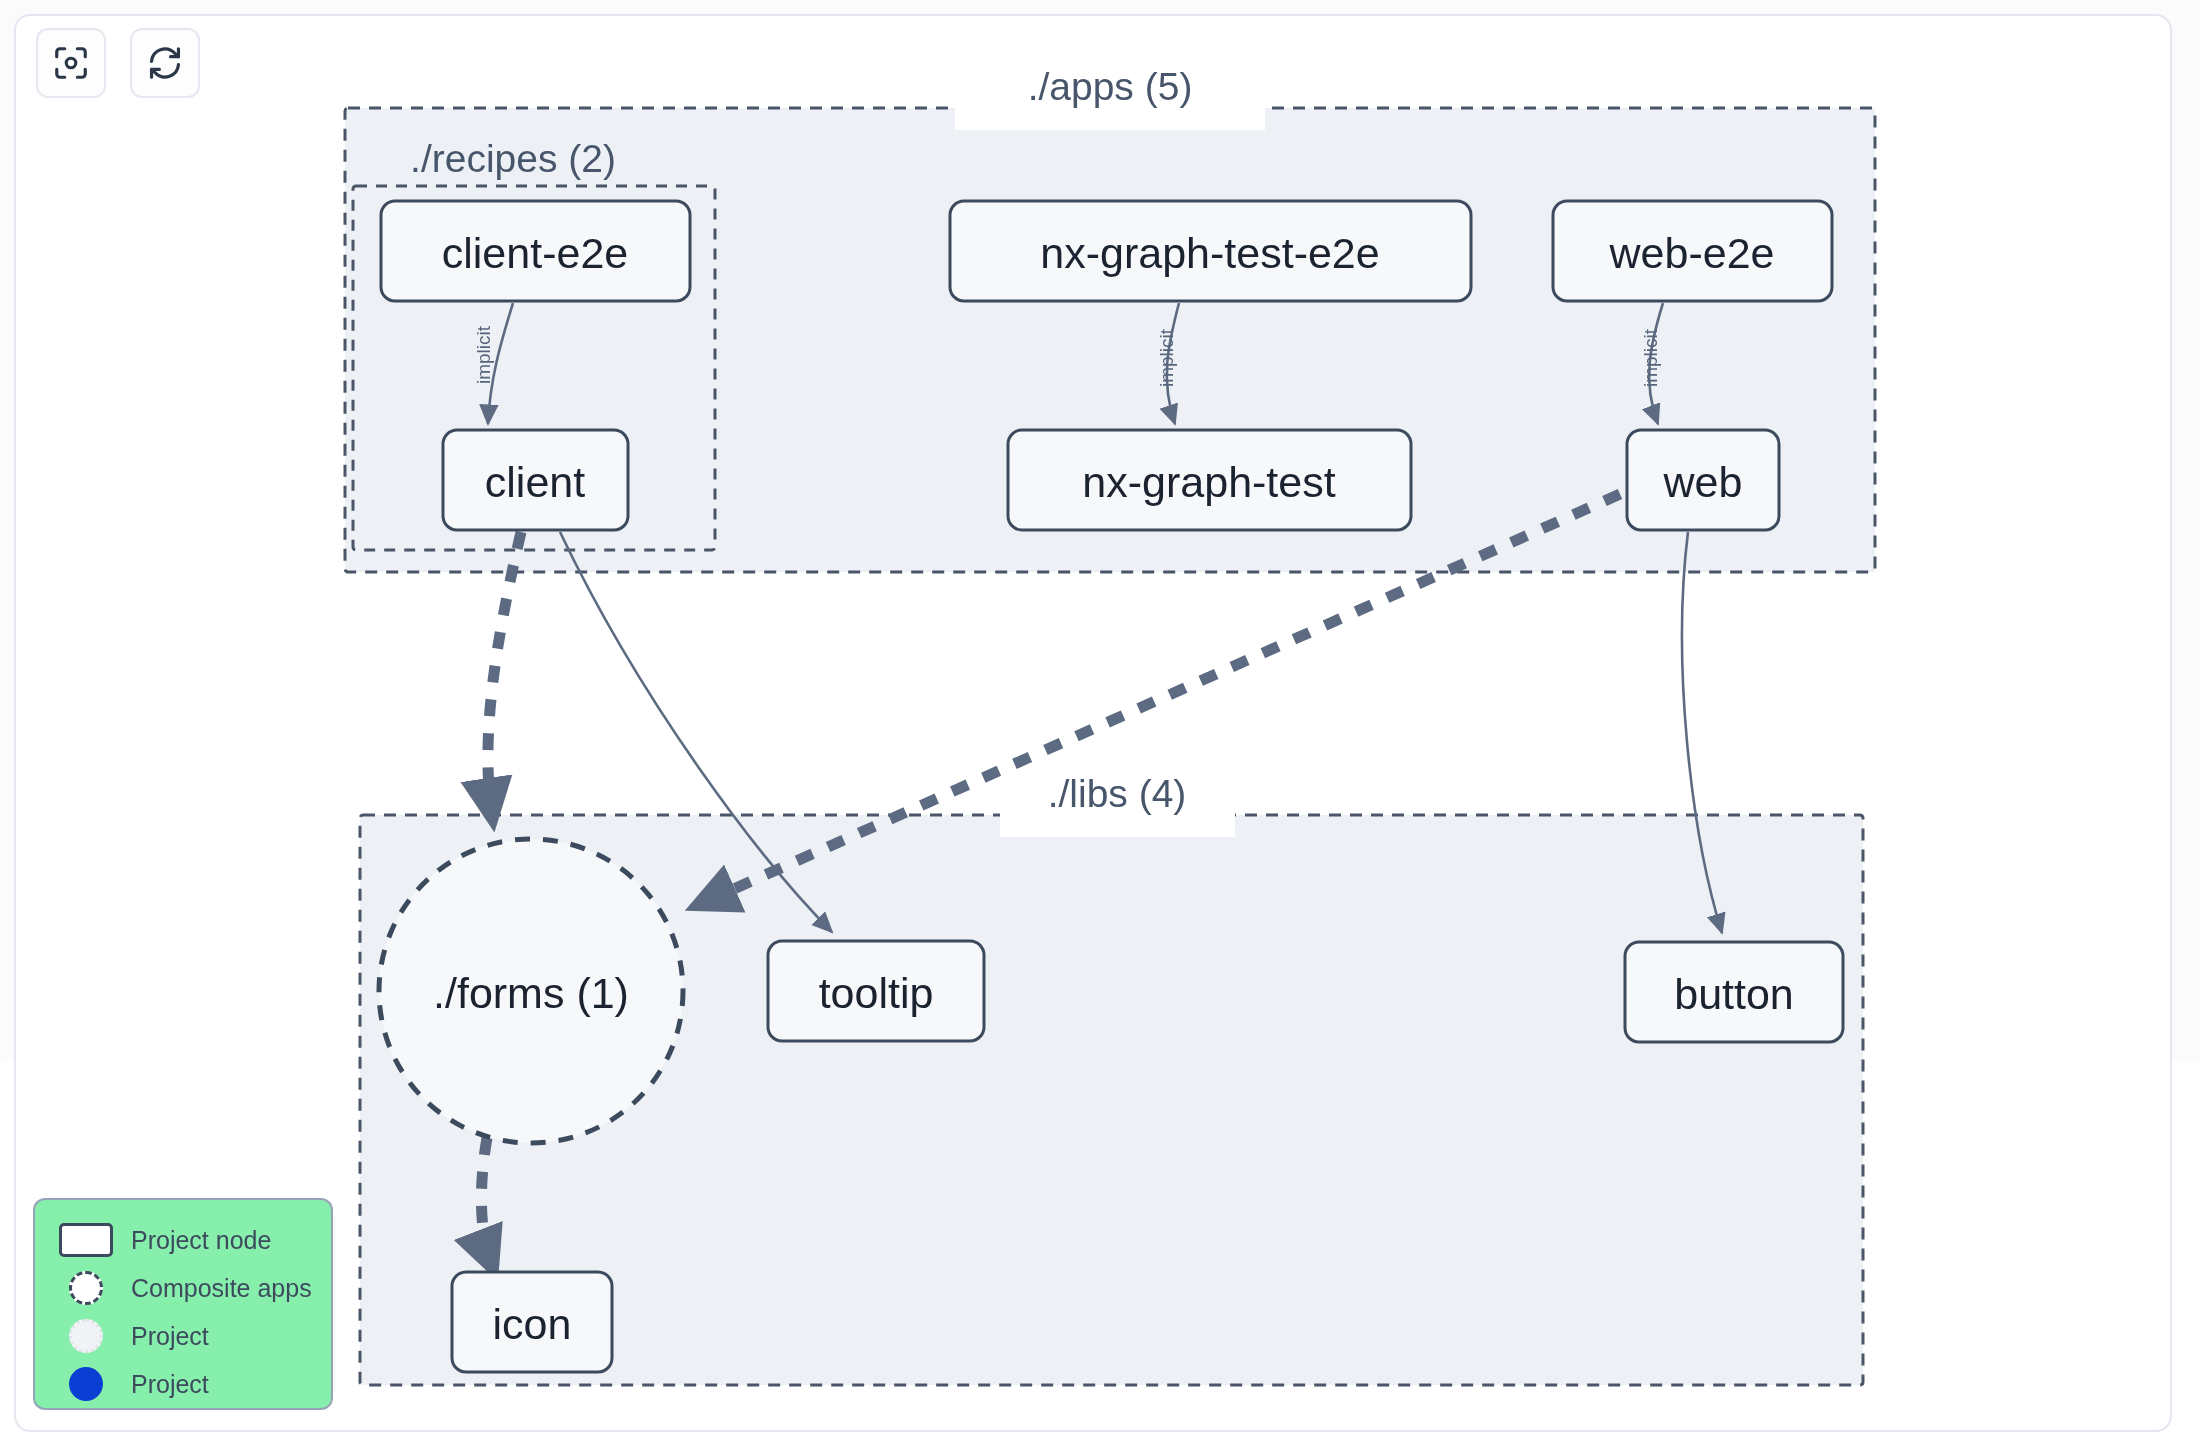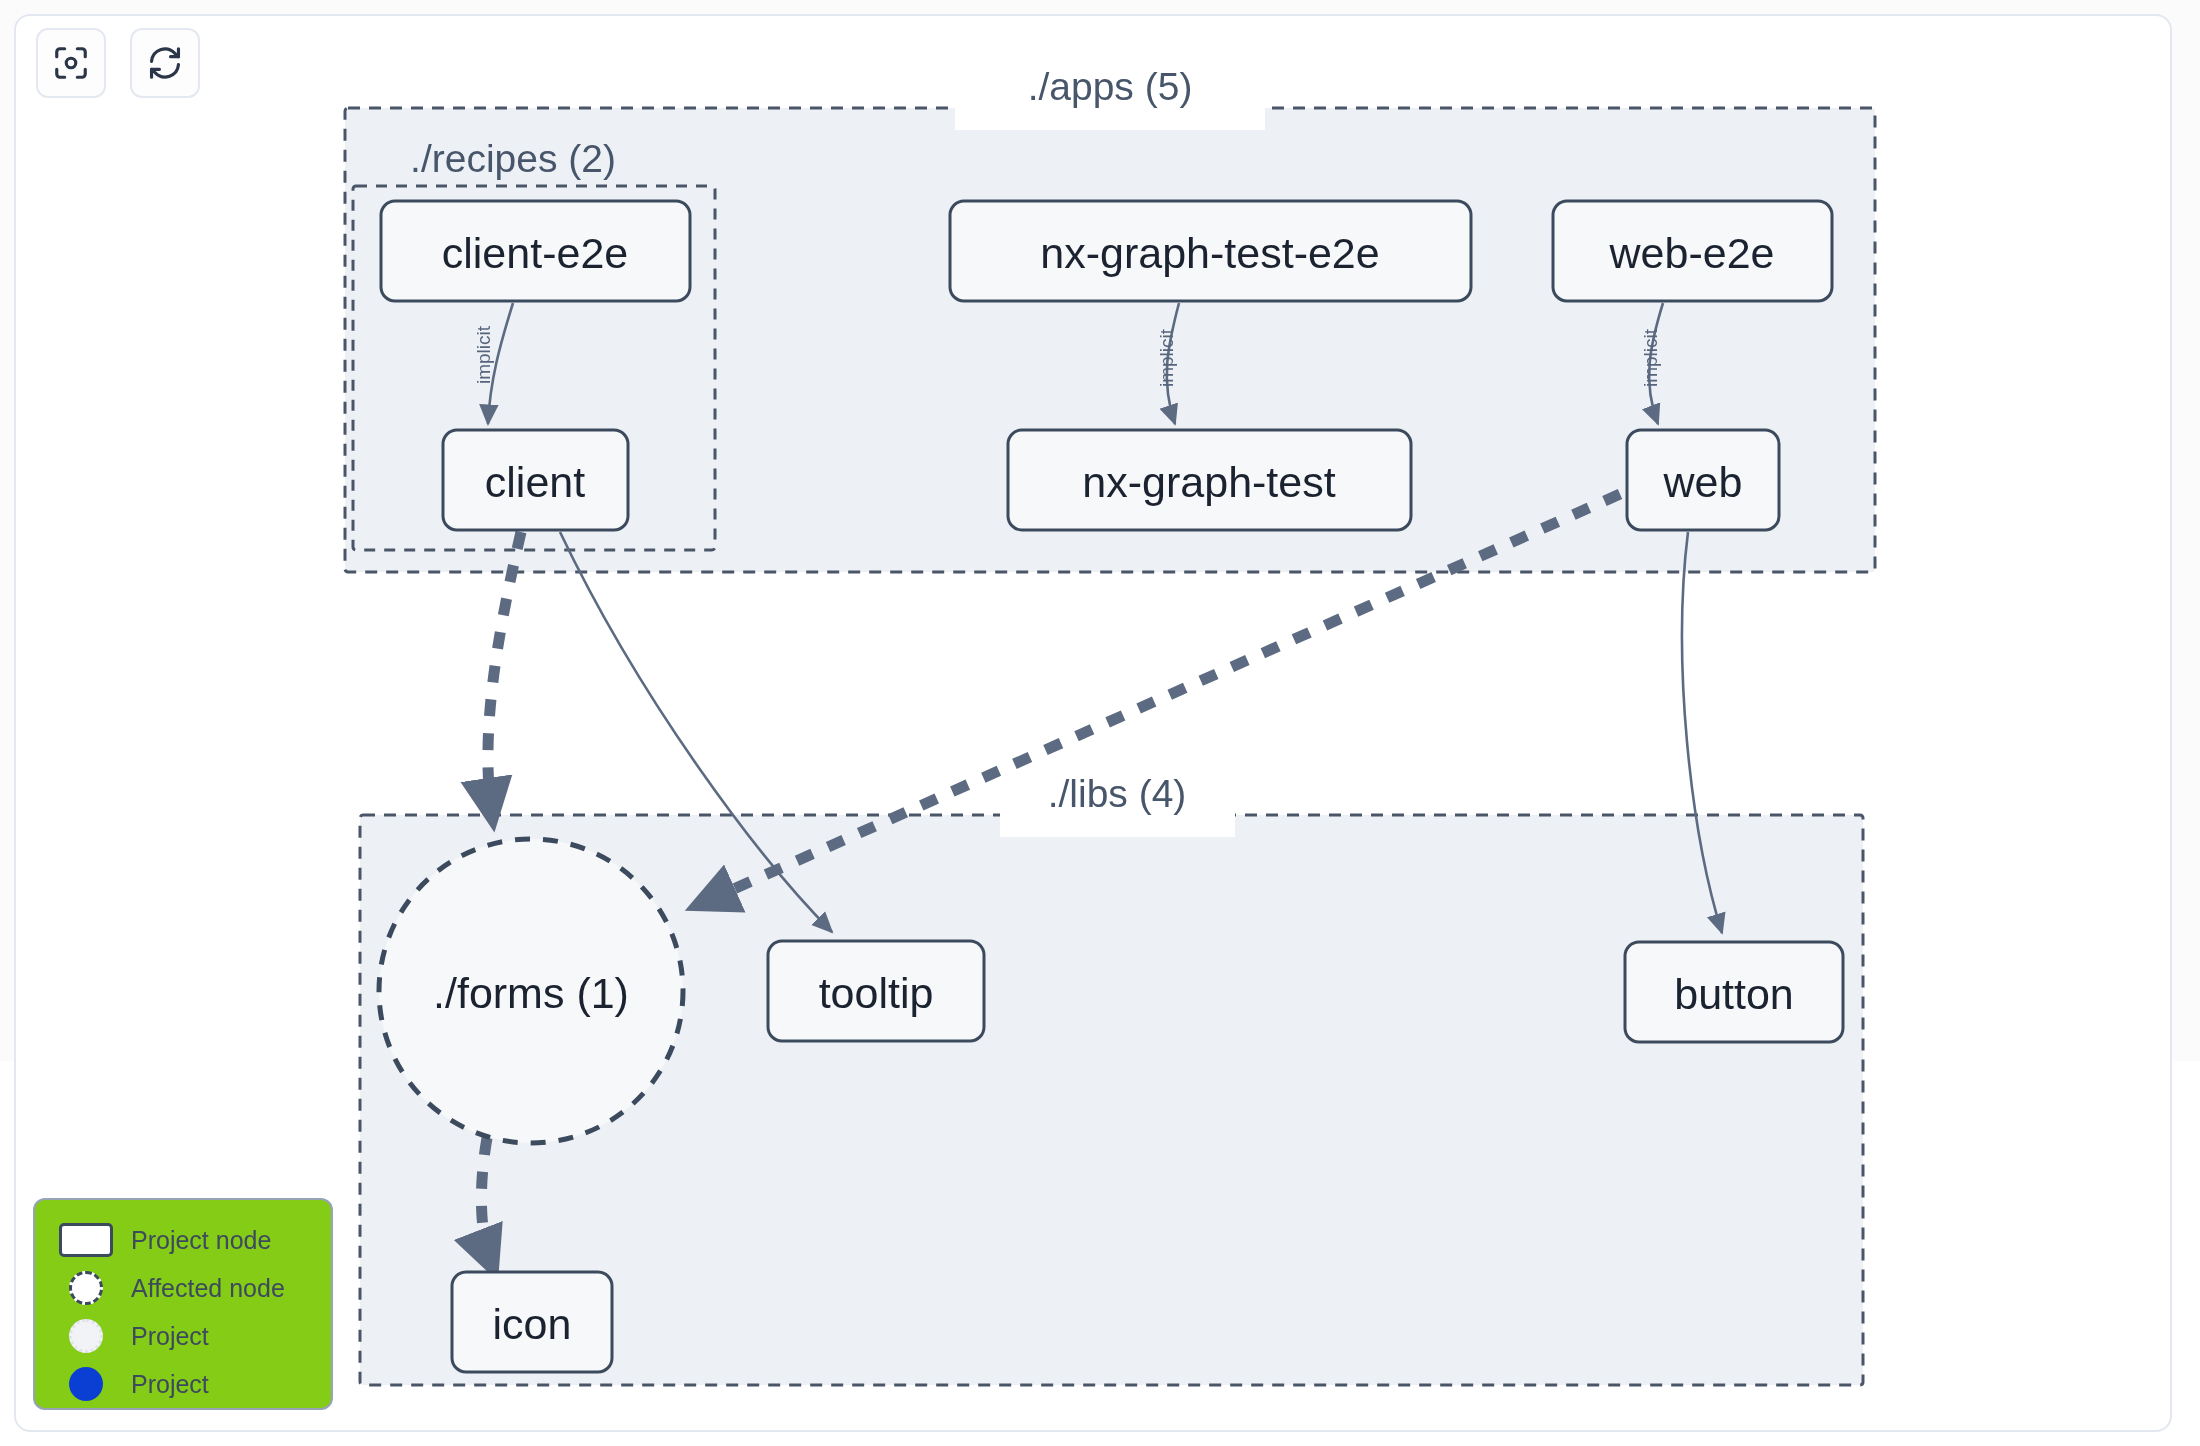--- a/index.html
+++ b/index.html
@@ -62,21 +62,21 @@
     font-family:"Liberation Sans","DejaVu Sans",sans-serif;
     font-size:19px;
     fill:#56657c;
     dominant-baseline:central;
     text-anchor:middle;
   }
   
   #legend{
     position:absolute;left:33px;top:1198px;
     width:300px;height:212px;
-    background:#84cc16;
+    background:#86efac;
     border:2px solid #97a3b6;
     border-radius:12px;
     box-sizing:border-box;
     padding:16px 0 0 0;
   }
   .legend-row{
     display:flex;align-items:center;
     height:48px;
     padding-left:24px;
   }
@@ -266,21 +266,21 @@
     <div class="legend-row">
       <span class="legend-glyph">
         <span class="lg-rect"></span>
       </span>
       <span class="legend-text">Project node</span>
     </div>
     <div class="legend-row">
       <span class="legend-glyph">
         <span class="lg-dashcircle"></span>
       </span>
-      <span class="legend-text">Affected node</span>
+      <span class="legend-text">Composite apps</span>
     </div>
     <div class="legend-row">
       <span class="legend-glyph">
         <span class="lg-affected"></span>
       </span>
       <span class="legend-text">Project</span>
     </div>
     <div class="legend-row">
       <span class="legend-glyph">
         <span class="lg-touched"></span>

